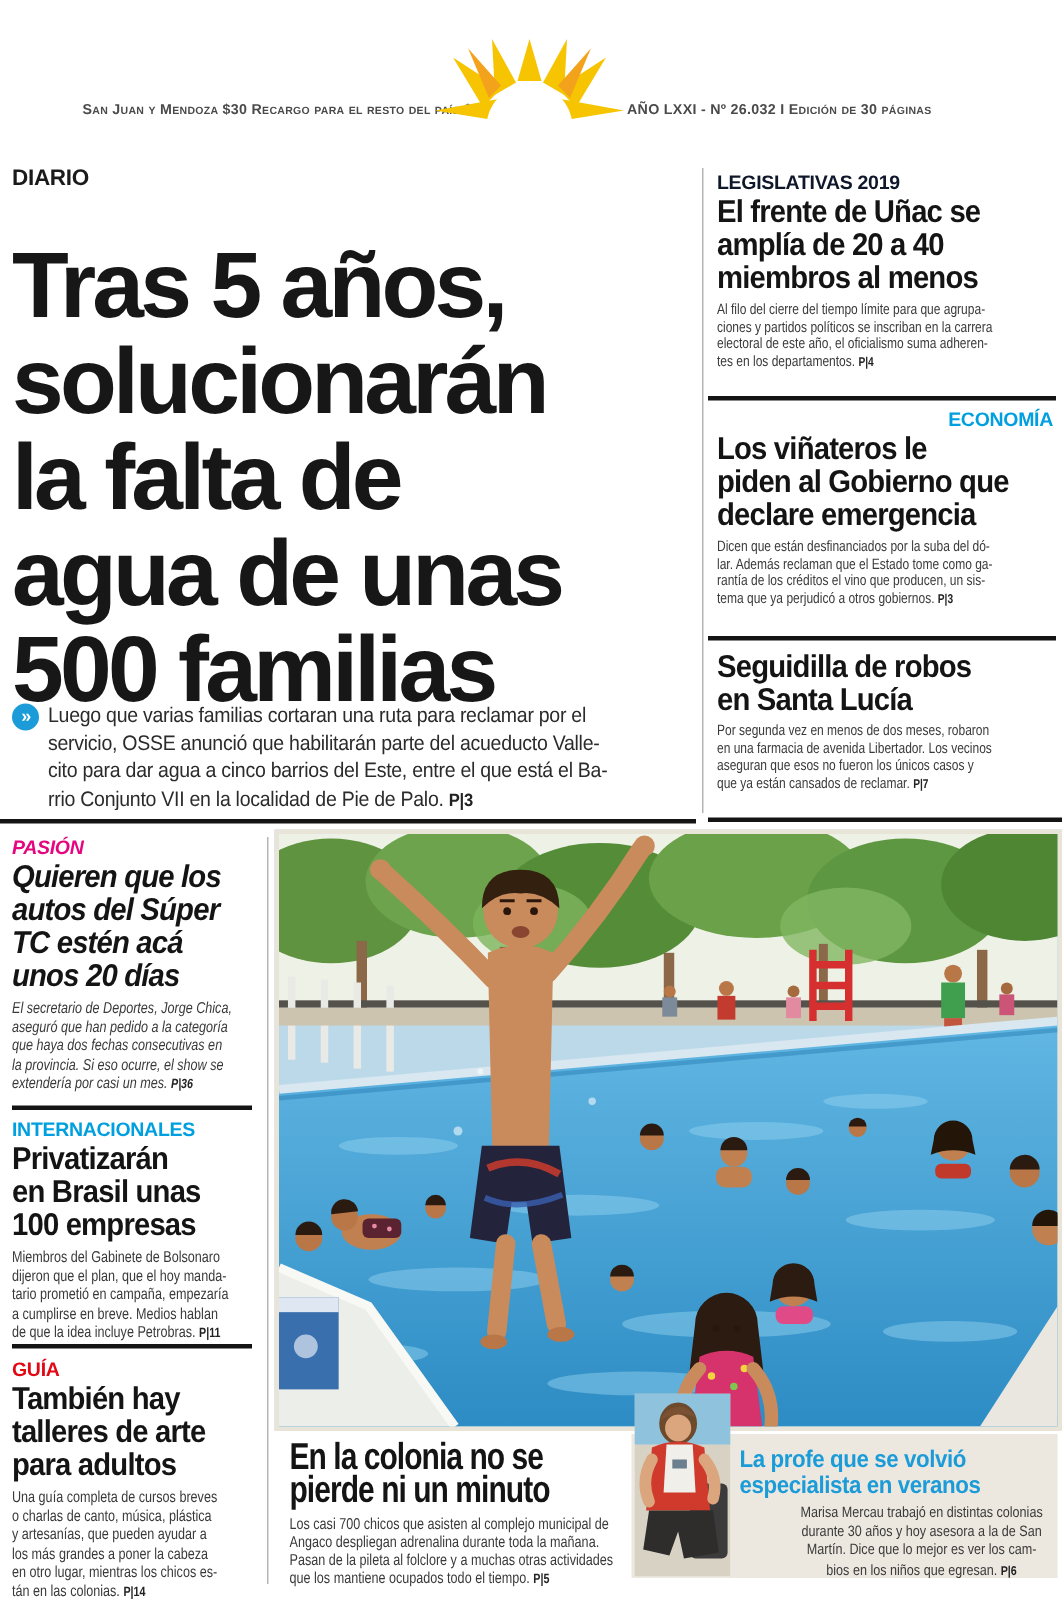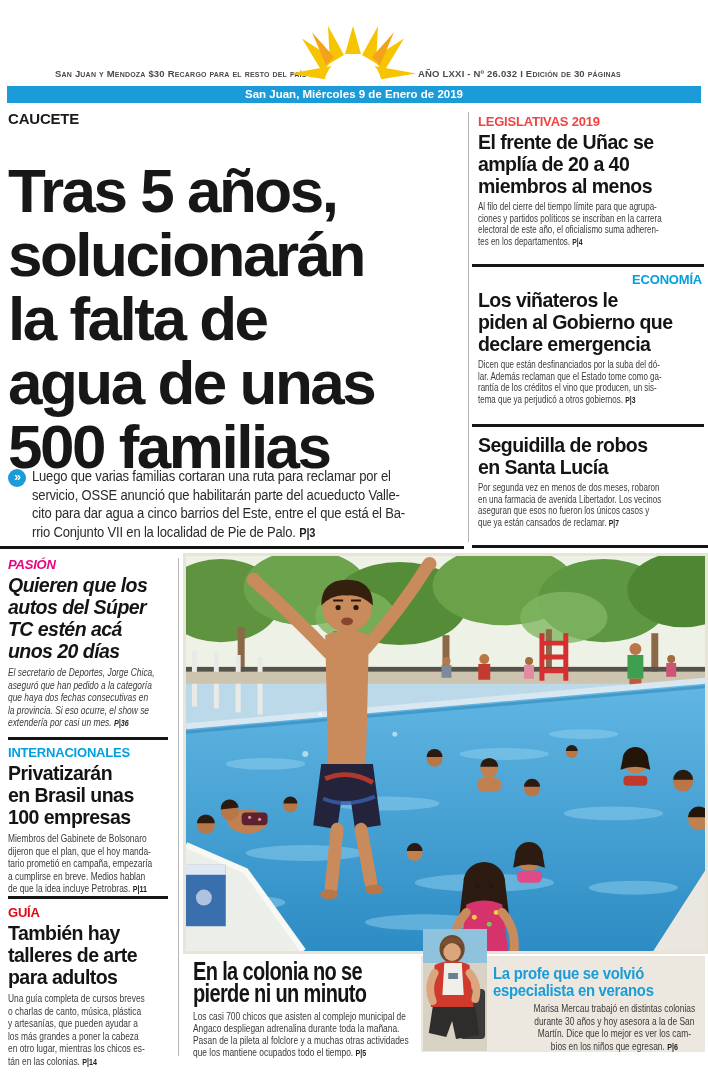--- a/index.html
+++ b/index.html
@@ -68,24 +68,23 @@
         <polygon points="22,6 44,30 36,38"></polygon>
         <polygon points="104,6 82,30 90,38"></polygon>
       </g>
       <path d="M34 58 A29 29 0 0 1 92 58 Z" fill="#ffffff"></path>
     </svg>
   </div>
 
   <div class="abs infoline" style="left:55px;">San Juan y Mendoza $30 Recargo para el resto del país $0.20</div>
   <div class="abs infoline" style="left:418px;">AÑO LXXI - Nº 26.032 I Edición de 30 páginas</div>
 
-  <div class="abs datebar">San Juan, Miércoles 9 de Enero de 2019</div>
 
   <div class="abs" style="left:8px;top:110px;width:456px;">
-    <div class="kicker lead-kicker" style="color: rgb(26, 26, 26);">CAUCETE</div>
+    <div class="kicker lead-kicker" style="color: rgb(26, 26, 26);">DIARIO</div>
     <div class="lead-headline pre">Tras 5 años,
 solucionarán
 la falta de
 agua de unas
 500 familias</div>
   </div>
 
   <div class="abs" style="left:8px;top:467px;width:456px;">
     <span class="chev abs" style="left:0;top:2px;">»</span>
     <div style="margin-left:24px;">
@@ -94,21 +93,21 @@
 cito para dar agua a cinco barrios del Este, entre el que está el Ba-
 rrio Conjunto VII en la localidad de Pie de Palo.</span> <b class="ref">P|3</b></p>
     </div>
   </div>
 
   <div class="abs rule" style="left:0;top:546px;width:464px;"></div>
   <div class="abs vrule" style="left:468px;top:112px;height:430px;"></div>
   <div class="abs vrule" style="left:178px;top:558px;height:498px;"></div>
 
   <div class="abs" style="left:478px;top:114px;width:224px;">
-    <div class="kicker" style="color: #ef4444;">LEGISLATIVAS 2019</div>
+    <div class="kicker" style="color: #0f172a;">LEGISLATIVAS 2019</div>
     <div class="h-right pre cx sc93">El frente de Uñac se
 amplía de 20 a 40
 miembros al menos</div>
     <p class="body-txt cx sc80" style="margin:2px 0 0 0;"><span class="pre">Al filo del cierre del tiempo límite para que agrupa-
 ciones y partidos políticos se inscriban en la carrera
 electoral de este año, el oficialismo suma adheren-
 tes en los departamentos.</span> <b class="ref">P|4</b></p>
   </div>
   <div class="abs rule" style="left:472px;top:264px;width:232px;"></div>
 

